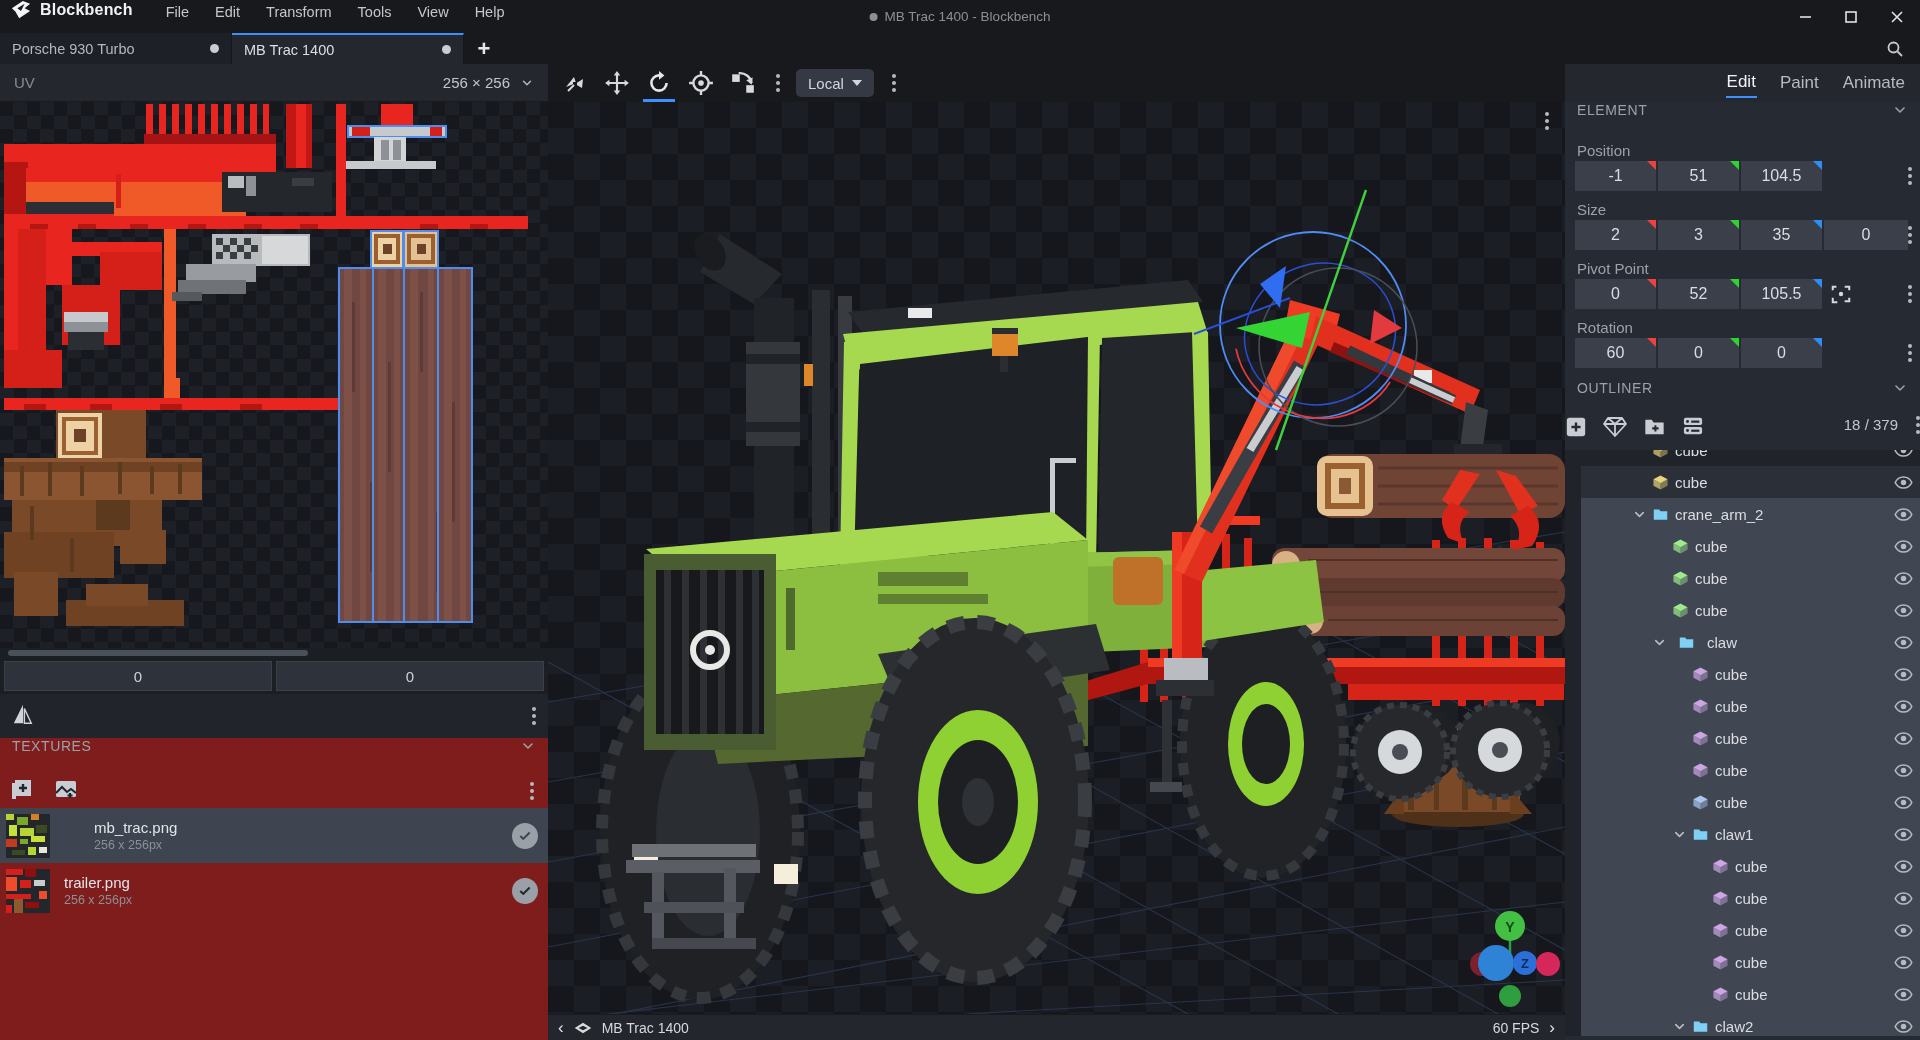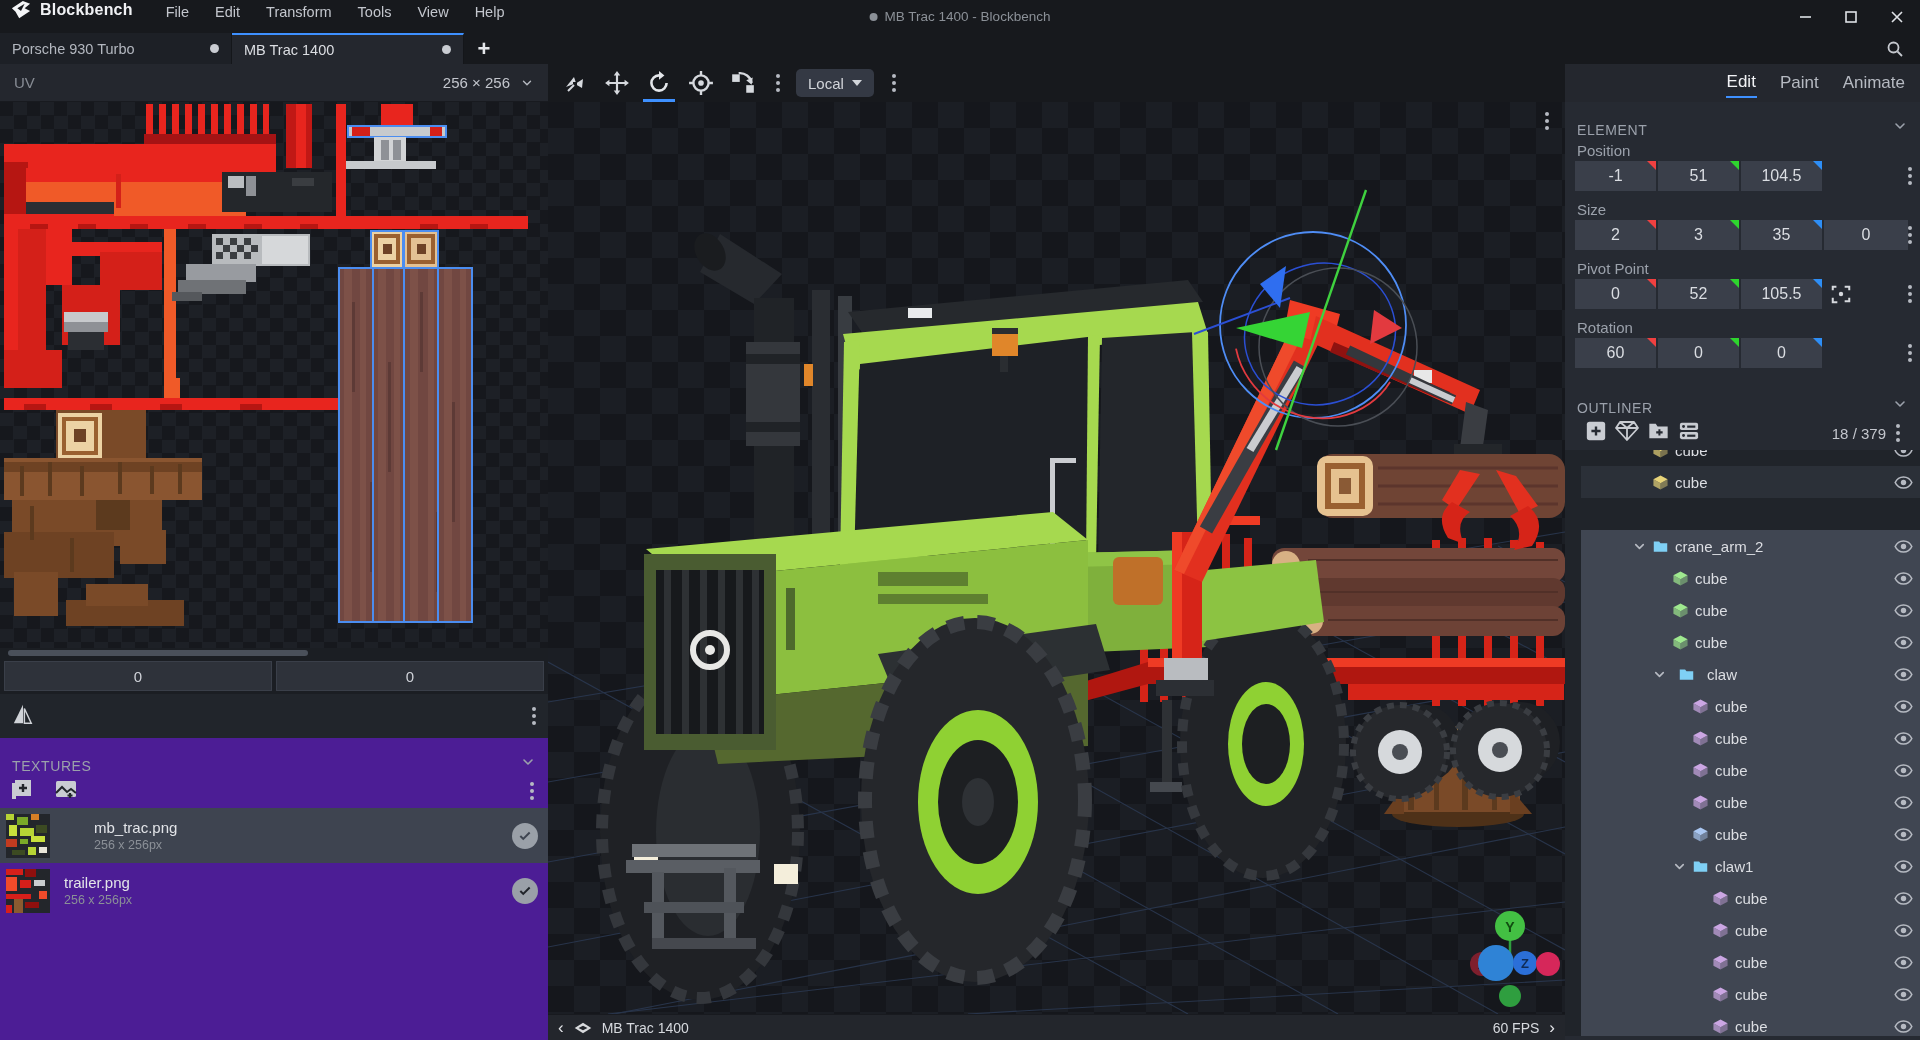--- a/index.html
+++ b/index.html
@@ -28,21 +28,21 @@
     padding:0 12px; font-size:14.5px; color:#b3b7bf; background:#1d2026; border-right:1px solid #14161a; }
   .tab.active { background:#24272e; color:#dcdee3; border-top:2px solid #3e90ff; }
   .tab .tab-label { flex:1; white-space:nowrap; overflow:hidden; }
   .tab .unsaved { width:9px; height:9px; border-radius:50%; background:#c9ccd2; margin-left:8px; flex:none; }
   .newtab { width:40px; height:31px; display:flex; align-items:center; justify-content:center;
     color:#e4e6ea; font-size:22px; font-weight:bold; }
   .tab-search { position:absolute; right:12px; top:3px; width:26px; height:26px;
     display:flex; align-items:center; justify-content:center; }
 
   
-  .left-panel { position:absolute; left:0; top:64px; width:548px; height:976px; background:#4c1d95; }
+  .left-panel { position:absolute; left:0; top:64px; width:548px; height:976px; background:#7f1d1d; }
   .center { position:absolute; left:548px; top:64px; width:1017px; height:976px; }
   .right-panel { position:absolute; left:1565px; top:64px; width:355px; height:976px; background:#262a32; }
 
   
   .uv-header { height:38px; background:#24272e; display:flex; align-items:center; padding:0 14px;
     border-bottom:1px solid #181a1f; }
   .uv-title { color:#878c94; font-size:15px; }
   .uv-res { margin-left:auto; display:flex; align-items:center; gap:10px; color:#c3c6cd; font-size:15px; }
   .uv-canvas { position:relative; height:546px; overflow:hidden;
     background:
@@ -100,32 +100,32 @@
   .nav-arrow { font-size:17px; color:#e3e5e9; line-height:1; }
   .status-model { font-size:14px; color:#d6d9de; }
   .status-right { margin-left:auto; display:flex; align-items:center; gap:10px; }
   .status-fps { font-size:14px; color:#d6d9de;margin-left:9px; }
 
   
   .mode-row { height:38px; display:flex; align-items:center; justify-content:flex-end; gap:22px;
     padding:0 14px; background:#24272e; }
   .mode-tab { font-size:17px; color:#b6bac2; padding:4px 1px; }
   .mode-tab.active { color:#f2f3f6; border-bottom:2px solid #3e90ff; }
-  .sec-header { height:36px; display:flex; align-items:flex-end; padding:0 12px; }
+  .sec-header { height:36px; display:flex; align-items:flex-start; padding:0 12px; }
   .row-label { font-size:15px; color:#9ba1ab; padding:4px 12px 2px; }
   .num-row { display:flex; align-items:center; padding:0 0 6px 10px; gap:2px; position:relative; }
   .nfield { position:relative; width:81px; height:30px; background:#3a3f4a; display:flex;
     align-items:center; justify-content:center; font-size:16px; color:#dadde2; }
   .nfield.wide { width:84px; }
   .nfield i { position:absolute; top:0; right:0; border-top:9px solid var(--c); border-left:9px solid transparent; }
   .row-menu { position:absolute; right:8px; top:6px; }
   .pivot-btn { width:34px; height:30px; display:flex; align-items:center; justify-content:center; color:#d6d9de; }
 
   
-  .out-toolbar { height:34px; display:flex; align-items:center; gap:8px; padding:0 20px; }
+  .out-toolbar { height:34px; display:flex; align-items:flex-start; gap:16px; padding:0 0; }
   .out-count { margin-left:auto; font-size:15px; color:#c3c6cd; }
   .out-toolbar .vdots { margin-left:2px; }
   .outliner-list { position:relative; height:586px; overflow:hidden; background:#20242a;padding-left:16px; }
   .orow { height:32px; display:flex; align-items:center; font-size:15px; color:#dcdee3; position:relative; }
   .orow.sel { background:#404652; }
   .orow.hl { background:#2b3038; }
   .ochev { width:20px; height:20px; flex:none; display:flex; align-items:center; justify-content:center; }
   .oicon { width:22px; height:20px; flex:none; display:flex; align-items:center; justify-content:center; }
   .olabel { margin-left:4px; flex:1; white-space:nowrap; }
   .oeye { width:34px; flex:none; display:flex; align-items:center; justify-content:center; }
@@ -944,21 +944,21 @@
             </svg>
           </span>
     <span class="olabel">cube</span>
     <span class="oeye">
             <svg width="19" height="17" viewBox="0 0 24 20">
               <path d="M12 3C6.5 3 2.8 7.2 1.5 10 2.8 12.8 6.5 17 12 17s9.2-4.2 10.5-7C21.2 7.2 17.5 3 12 3Z" fill="none" stroke="#b6bac2" stroke-width="2"></path>
               <circle cx="12" cy="10" r="3.4" fill="#b6bac2"></circle>
             </svg>
           </span>
   </div>
-        <div class="orow sel" style="padding-left: 48px; margin-top: 32px;">
+        <div class="orow sel" style="padding-left: 48px;">
     <span class="ochev">
             <svg width="15" height="15" viewBox="0 0 24 24">
               <path d="M6 9l6 6 6-6" fill="none" stroke="#b6bac2" stroke-width="2.6" stroke-linecap="round" stroke-linejoin="round"></path>
             </svg>
           </span>
     <span class="oicon">
             <svg width="17" height="17" viewBox="0 0 24 24">
               <path fill="#7fd0f5" d="M2.5 5h7.5l2 2.5h9.5V19.5h-19Z"></path>
             </svg>
           </span>

